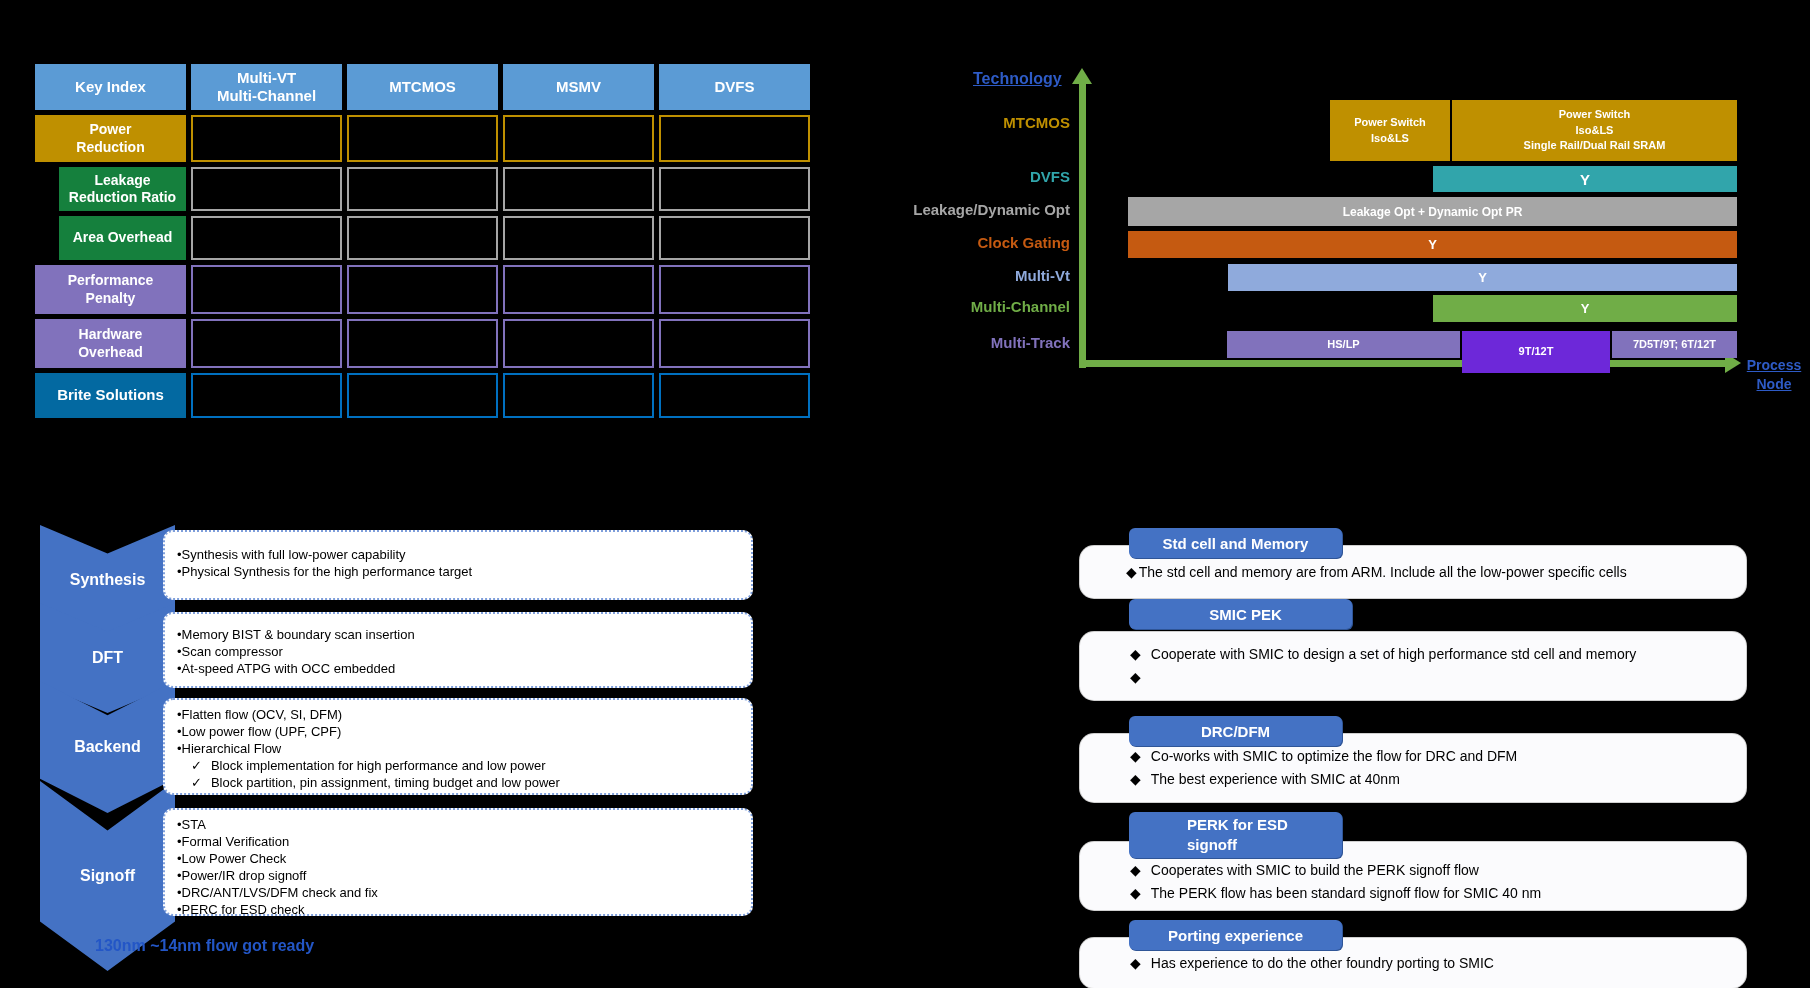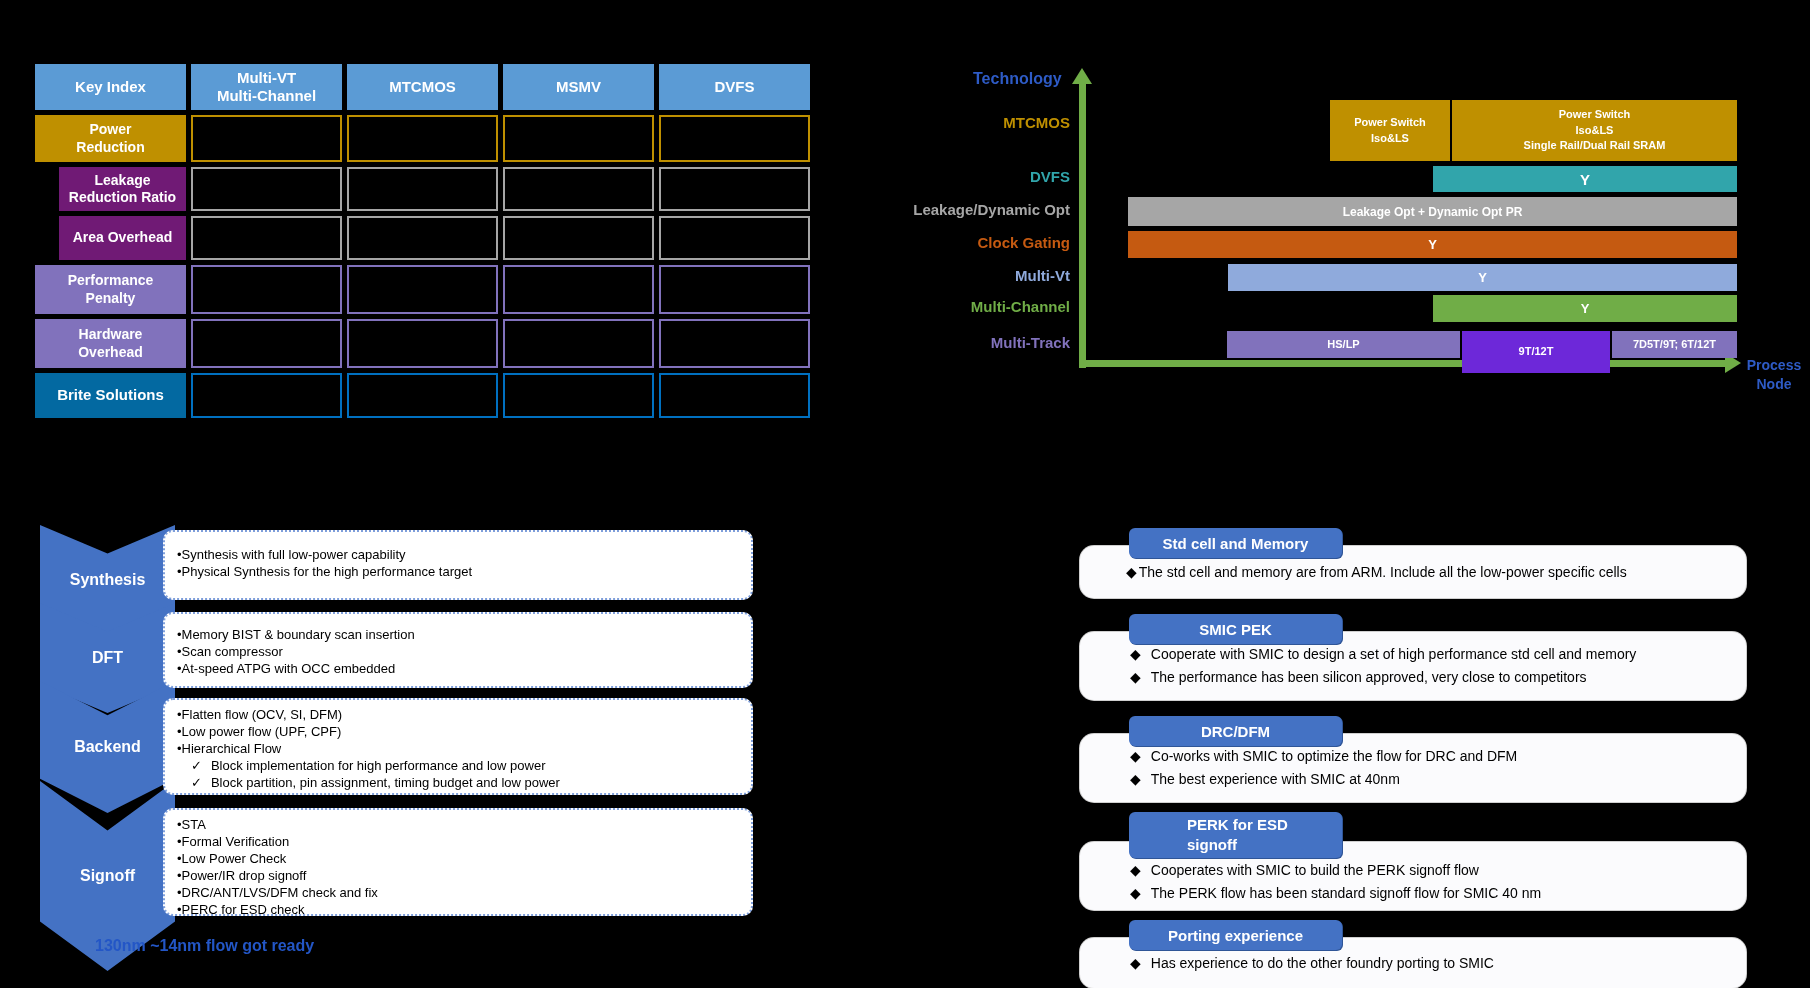--- a/index.html
+++ b/index.html
@@ -7,32 +7,32 @@
          font-family:"Liberation Sans",sans-serif;}
   
   #ktable{position:absolute;left:35px;top:64px;display:grid;
           grid-template-columns:repeat(5,151px);grid-template-rows:46px 47px 44px 44px 49px 49px 45px;
           gap:5px;}
   .th{background:#5B9BD5;color:#fff;font-weight:bold;font-size:15px;line-height:1.2;
       display:flex;align-items:center;justify-content:center;text-align:center;white-space:pre-line;}
   .rh{color:#fff;font-weight:bold;font-size:14px;line-height:1.25;display:flex;align-items:center;
       justify-content:center;text-align:center;white-space:pre-line;}
   .rh.gold{background:#BF9000;}
-  .rh.gray{background:#701a75;margin-left:24px;}
+  .rh.gray{background:#15803d;margin-left:24px;}
   .rh.purp{background:#8172BC;}
   .rh.blue{background:#0369a1;font-size:15px;}
   .cell{background:#000;}
   .cell.b-gold{border:2px solid #BF9000;}
   .cell.b-gray{border:2px solid #A6A6A6;}
   .cell.b-purp{border:2px solid #8172BC;}
   .cell.b-blue{border:2px solid #0070C0;}
   
   #roadmap{position:absolute;left:880px;top:60px;width:930px;height:345px;}
   .axis-label{position:absolute;color:#2E5BC6;font-weight:bold;font-size:15px;
-              white-space:pre-line;text-align:center;}
+              text-decoration:underline;white-space:pre-line;text-align:center;}
   #tech-label{left:93px;top:10px;font-size:16px;}
   #pnode-label{left:860px;top:296px;width:68px;font-size:14px;line-height:1.35;}
   .vaxis{position:absolute;left:199px;top:22px;width:7px;height:286px;background:#70AD47;}
   .vaxis-head{position:absolute;left:192px;top:8px;width:0;height:0;
               border-left:10px solid transparent;border-right:10px solid transparent;
               border-bottom:16px solid #70AD47;}
   .haxis{position:absolute;left:203px;top:300px;width:642px;height:7px;background:#70AD47;}
   .haxis-head{position:absolute;left:845px;top:293px;width:0;height:0;
               border-top:10px solid transparent;border-bottom:10px solid transparent;
               border-left:16px solid #70AD47;}
@@ -236,29 +236,28 @@
 
   <div id="caps">
     <div class="chead" style="top:3px;">Std cell and Memory</div>
     <div class="cbox" style="top:21px;height:52px;padding-top:15px;">
       <div class="cb tight">
           <span class="gl">◆</span>
           <span>The std cell and memory are from ARM. Include all the low-power specific cells</span>
         </div>
     </div>
 
-    <div class="chead" style="top:89px;">SMIC PEK</div>
+    <div class="chead" style="top:74px;padding-left:10px;">SMIC PEK</div>
     <div class="cbox" style="top:107px;height:68px;padding-top:11px;">
       <div class="cb">
           <span class="gl">◆</span>
           <span>Cooperate with SMIC to design a set of high performance std cell and memory</span>
         </div>
       <div class="cb">
           <span class="gl">◆</span>
-          <span>The performance has been silicon approved, very close to competitors</span>
         </div>
     </div>
 
     <div class="chead" style="top:191px;">DRC/DFM</div>
     <div class="cbox" style="top:209px;height:68px;padding-top:11px;">
       <div class="cb">
           <span class="gl">◆</span>
           <span>Co-works with SMIC to optimize the flow for DRC and DFM</span>
         </div>
       <div class="cb">

